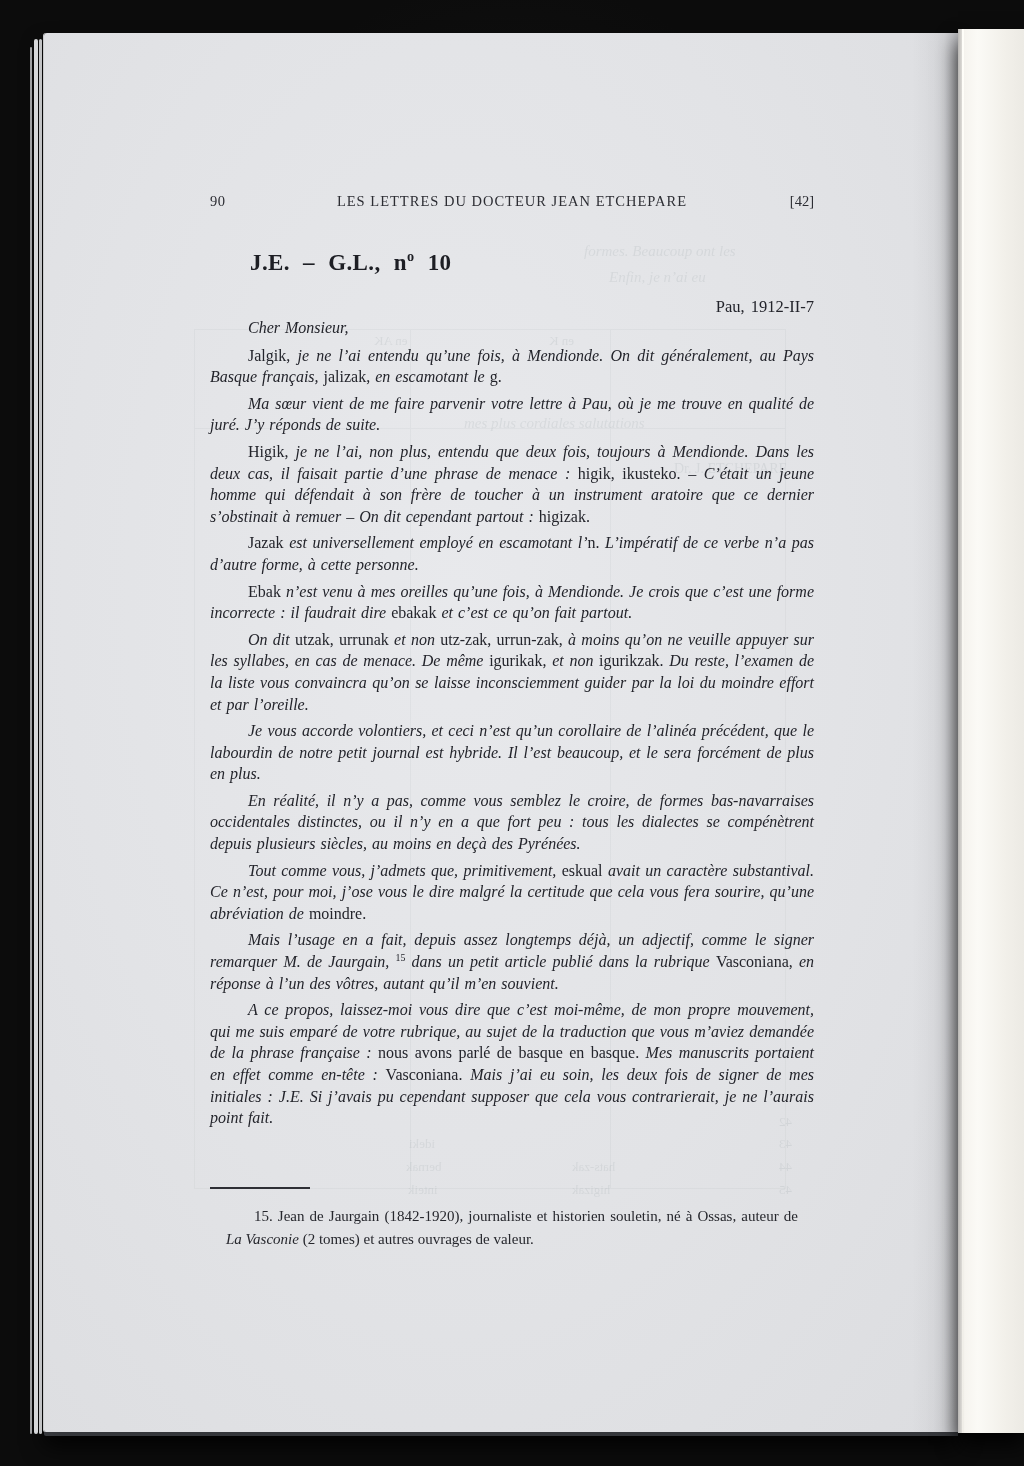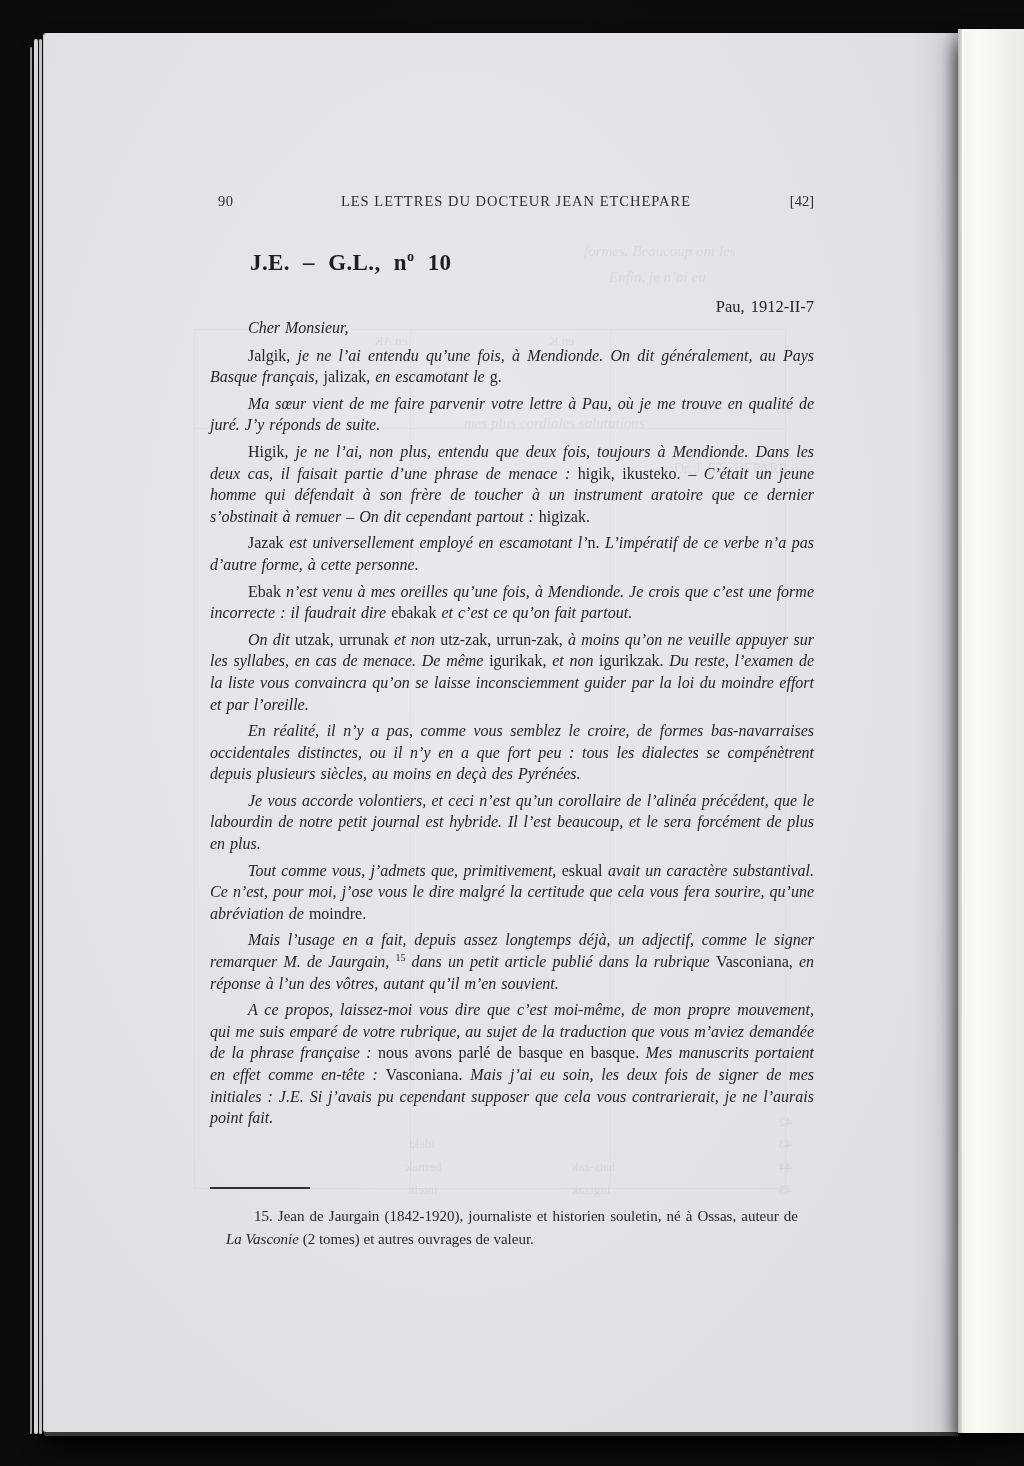--- a/index.html
+++ b/index.html
@@ -58,21 +58,20 @@
   
   .content {
     position: absolute;
     left: 166px; top: 160px; width: 604px;
     color: #23242b;
   }
   .running-head {
     display: flex; align-items: center;
     font-size: 14.5px; letter-spacing: 0.6px;
     color: #2c2d33;
-    margin-left: 8px;
   }
   .running-head .pageno { width: 90px; }
   .running-head .rtitle { flex: 1; text-align: center; letter-spacing: 1px; }
   .running-head .folio  { width: 90px; text-align: right; letter-spacing: 0; }
   h1.heading {
     margin: 40px 0 0 40px;
     font-size: 23px; font-weight: bold;
     word-spacing: 7px; letter-spacing: 0.4px;
     color: #1d1e24;
   }
@@ -181,22 +180,22 @@
       <div class="dateline">Pau, 1912-II-7</div>
 
       <div class="body-block">
         <p class="body salutation"><span class="s-i">Cher Monsieur,</span></p>
         <p class="body"><span class="s-r">Jalgik,</span><span class="s-i"> je ne l’ai entendu qu’une fois, à Mendionde. On dit généralement, au Pays Basque français, </span><span class="s-r">jalizak,</span><span class="s-i"> en escamotant le </span><span class="s-r">g.</span></p>
         <p class="body"><span class="s-i">Ma sœur vient de me faire parvenir votre lettre à Pau, où je me trouve en qualité de juré. J’y réponds de suite.</span></p>
         <p class="body"><span class="s-r">Higik,</span><span class="s-i"> je ne l’ai, non plus, entendu que deux fois, toujours à Mendionde. Dans les deux cas, il faisait partie d’une phrase de menace : </span><span class="s-r">higik, ikusteko.</span><span class="s-i"> – C’était un jeune homme qui défendait à son frère de toucher à un instrument aratoire que ce dernier s’obstinait à remuer – On dit cependant partout : </span><span class="s-r">higizak.</span></p>
         <p class="body"><span class="s-r">Jazak</span><span class="s-i"> est universellement employé en escamotant l’</span><span class="s-r">n.</span><span class="s-i"> L’impératif de ce verbe n’a pas d’autre forme, à cette personne.</span></p>
         <p class="body"><span class="s-r">Ebak</span><span class="s-i"> n’est venu à mes oreilles qu’une fois, à Mendionde. Je crois que c’est une forme incorrecte : il faudrait dire </span><span class="s-r">ebakak</span><span class="s-i"> et c’est ce qu’on fait partout.</span></p>
         <p class="body"><span class="s-i">On dit </span><span class="s-r">utzak, urrunak</span><span class="s-i"> et non </span><span class="s-r">utz-zak, urrun-zak,</span><span class="s-i"> à moins qu’on ne veuille appuyer sur les syllabes, en cas de menace. De même </span><span class="s-r">igurikak,</span><span class="s-i"> et non </span><span class="s-r">igurikzak.</span><span class="s-i"> Du reste, l’examen de la liste vous convaincra qu’on se laisse inconsciemment guider par la loi du moindre effort et par l’oreille.</span></p>
+        <p class="body"><span class="s-i">Je vous accorde volontiers, et ceci n’est qu’un corollaire de l’alinéa précédent, que le labourdin de notre petit journal est hybride. Il l’est beaucoup, et le sera forcément de plus en plus.</span></p>
         <p class="body"><span class="s-i">En réalité, il n’y a pas, comme vous semblez le croire, de formes bas-navarraises occidentales distinctes, ou il n’y en a que fort peu : tous les dialectes se compénètrent depuis plusieurs siècles, au moins en deçà des Pyrénées.</span></p>
-        <p class="body"><span class="s-i">Je vous accorde volontiers, et ceci n’est qu’un corollaire de l’alinéa précédent, que le labourdin de notre petit journal est hybride. Il l’est beaucoup, et le sera forcément de plus en plus.</span></p>
         <p class="body"><span class="s-i">Tout comme vous, j’admets que, primitivement, </span><span class="s-r">eskual</span><span class="s-i"> avait un caractère substantival. Ce n’est, pour moi, j’ose vous le dire malgré la certitude que cela vous fera sourire, qu’une abréviation de </span><span class="s-r">moindre.</span></p>
         <p class="body"><span class="s-i">Mais l’usage en a fait, depuis assez longtemps déjà, un adjectif, comme le signer remarquer M. de Jaurgain, </span><span class="s-sup">15</span><span class="s-i"> dans un petit article publié dans la rubrique </span><span class="s-r">Vasconiana,</span><span class="s-i"> en réponse à l’un des vôtres, autant qu’il m’en souvient.</span></p>
         <p class="body"><span class="s-i">A ce propos, laissez-moi vous dire que c’est moi-même, de mon propre mouvement, qui me suis emparé de votre rubrique, au sujet de la traduction que vous m’aviez demandée de la phrase française : </span><span class="s-r">nous avons parlé de basque en basque.</span><span class="s-i"> Mes manuscrits portaient en effet comme en-tête : </span><span class="s-r">Vasconiana.</span><span class="s-i"> Mais j’ai eu soin, les deux fois de signer de mes initiales : J.E. Si j’avais pu cependant supposer que cela vous contrarierait, je ne l’aurais point fait.</span></p>
       </div>
 
       <div class="footnote-block">
         <div class="footnote-rule"></div>
         <p class="footnote"><span class="s-r">15. Jean de Jaurgain (1842-1920), journaliste et historien souletin, né à Ossas, auteur de </span><span class="s-i">La Vasconie</span><span class="s-r"> (2 tomes) et autres ouvrages de valeur.</span></p>
       </div>
 

